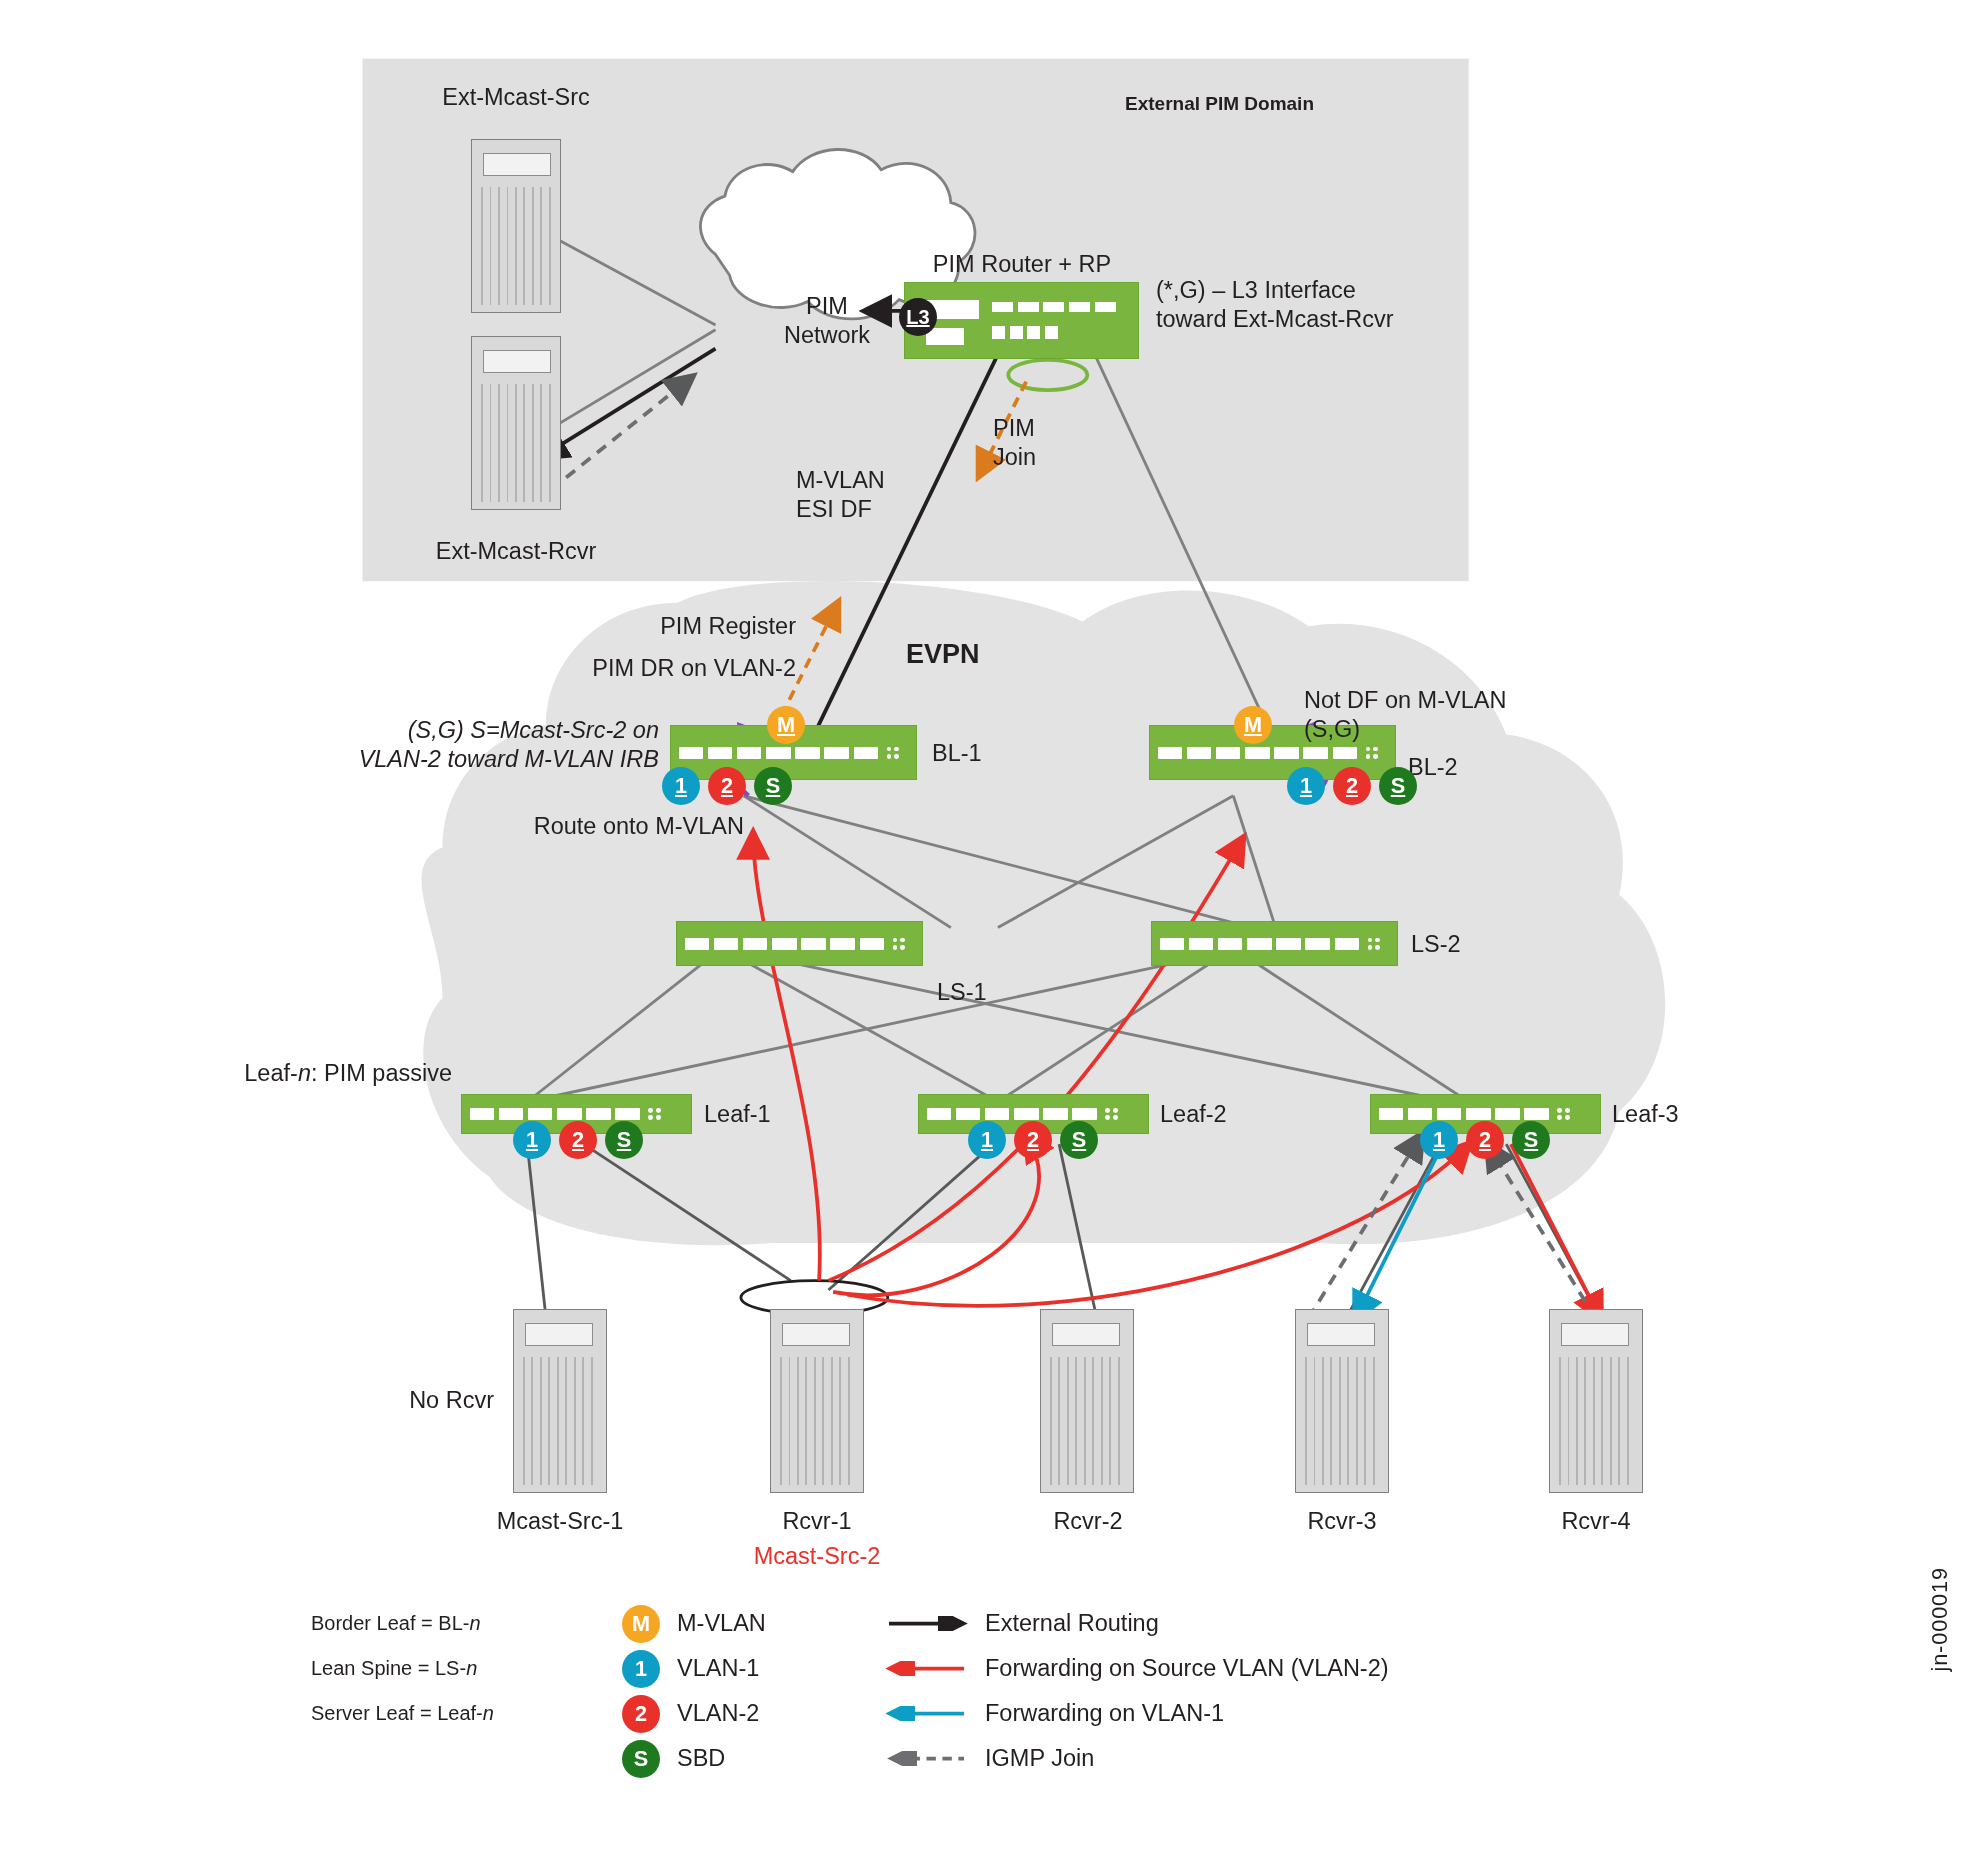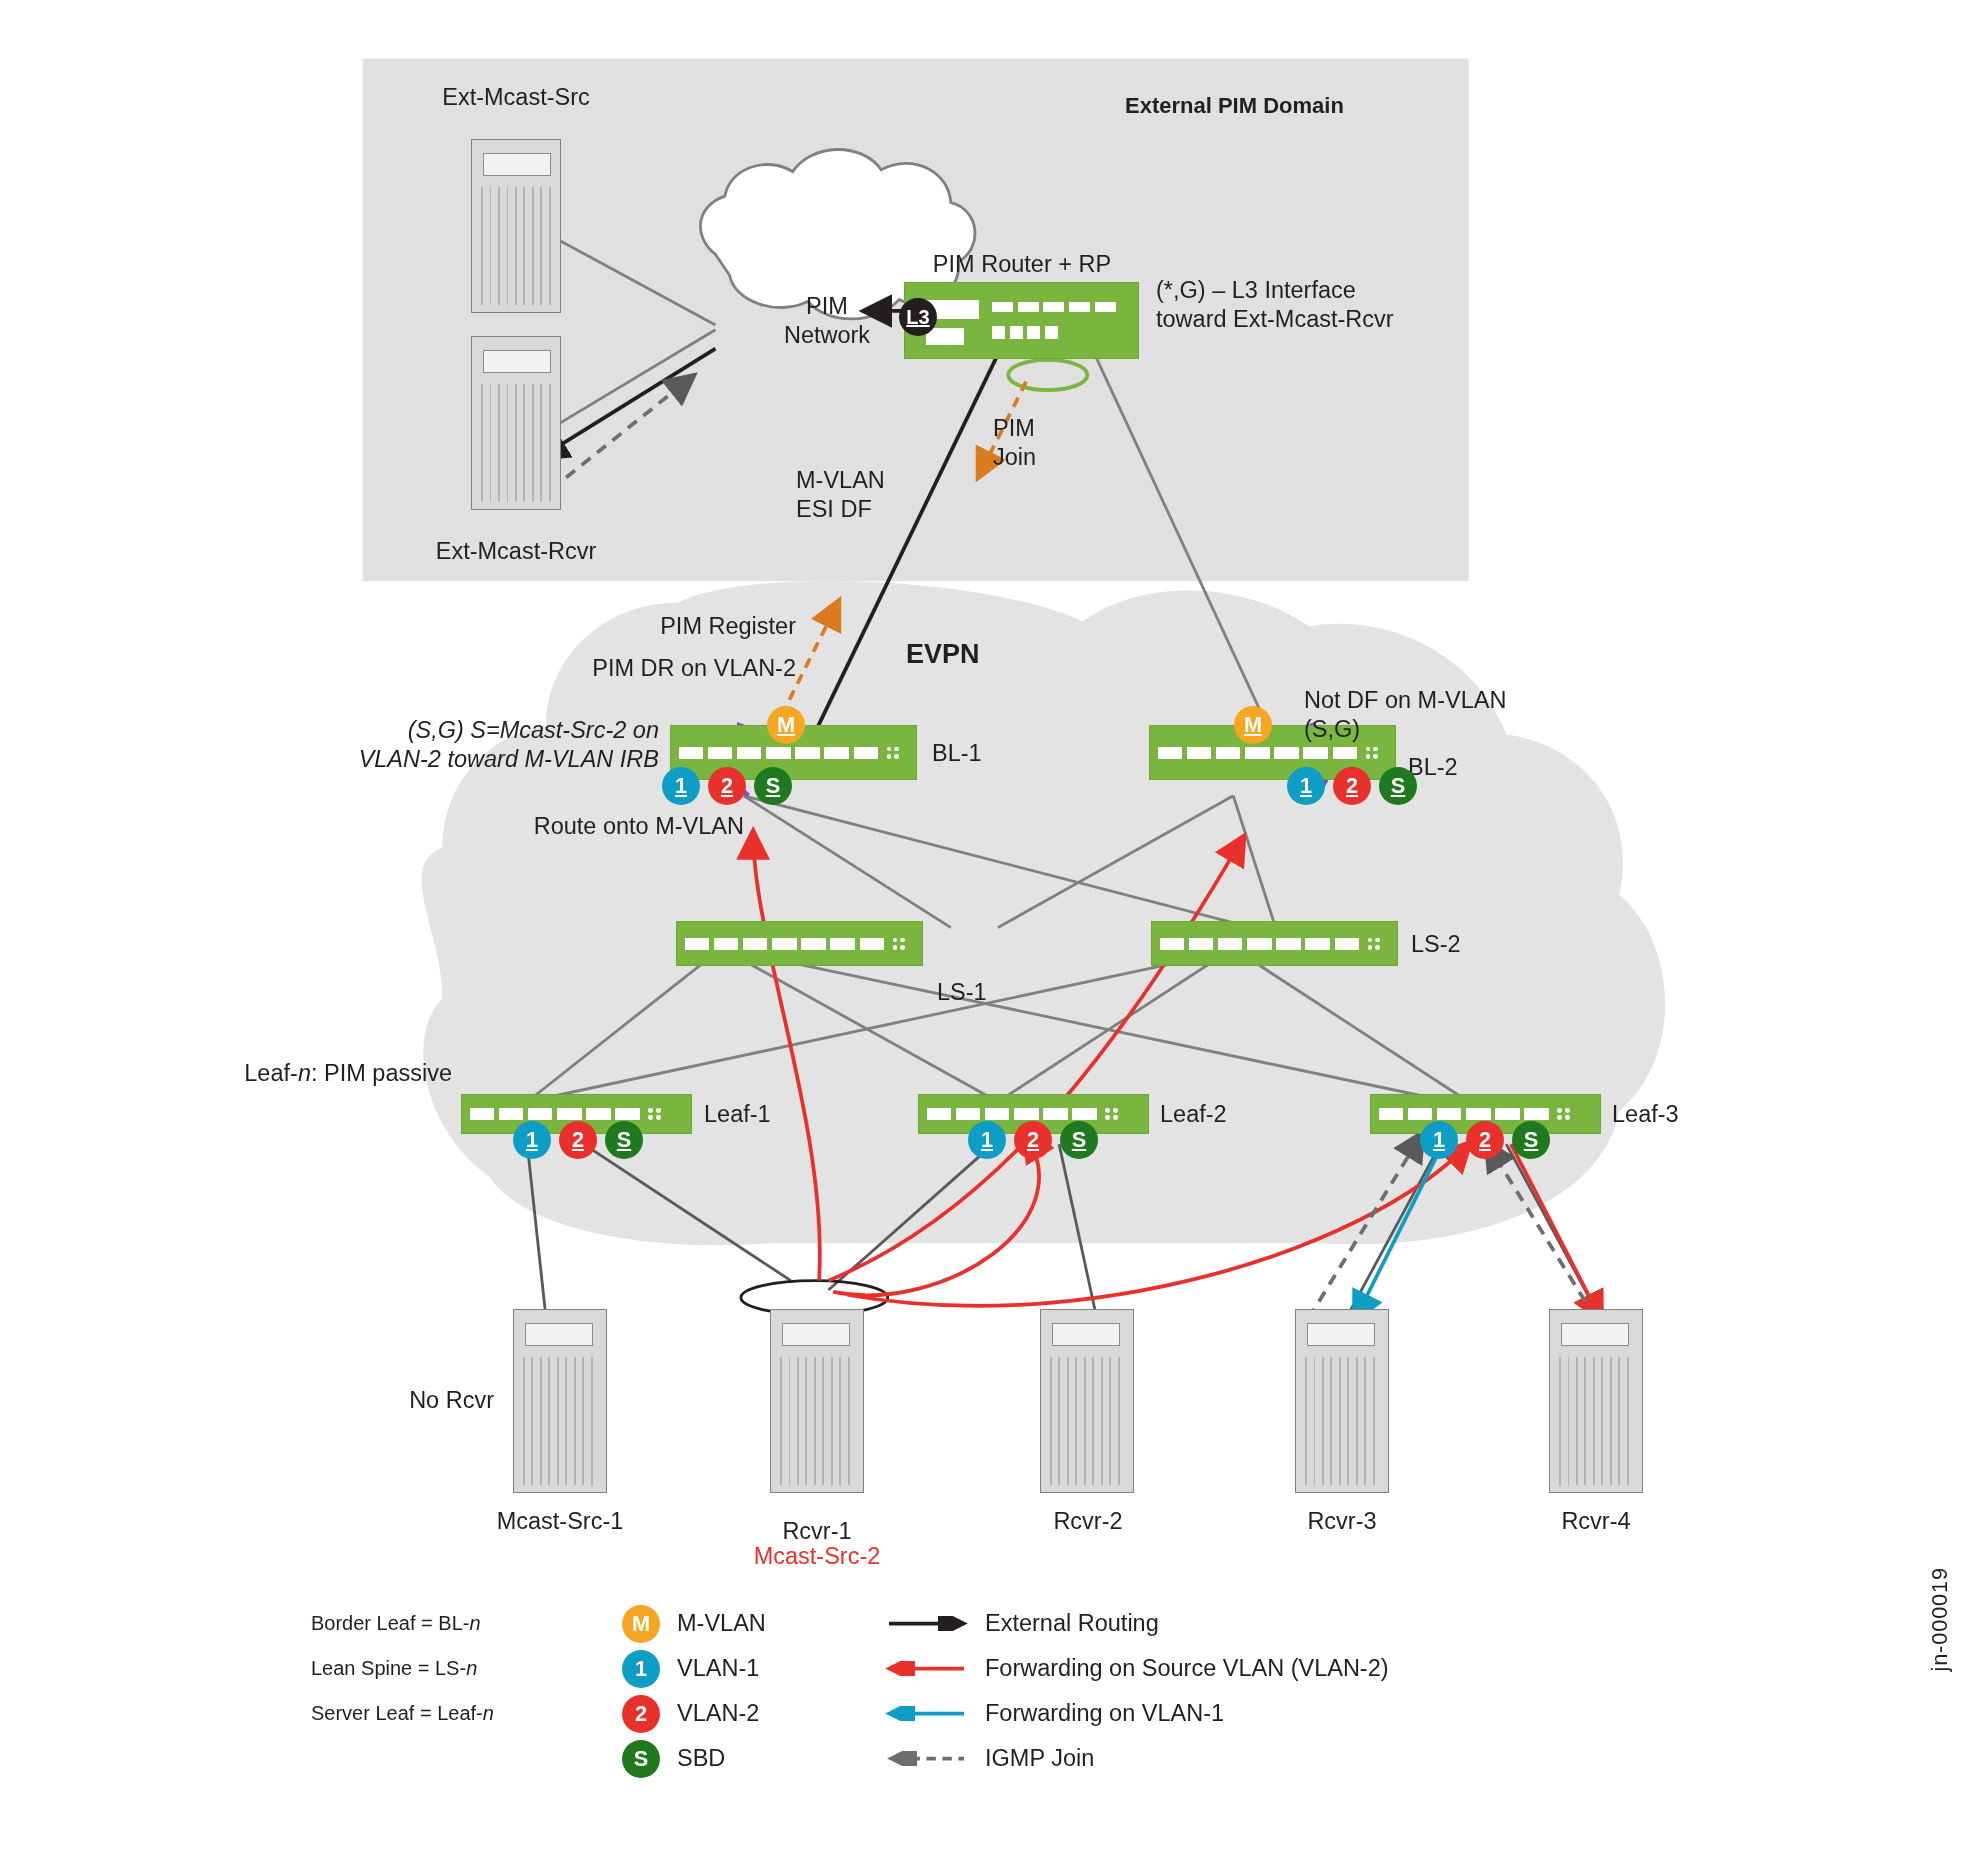--- a/index.html
+++ b/index.html
@@ -200,21 +200,21 @@
   <div class="badge b-l3" style="left:899px;top:298px;font-size:20px;">L3</div>
   <div class="lbl center" style="left:1022px;top:250px;">PIM Router + RP</div>
   <div class="lbl" style="left:1156px;top:276px;white-space:pre;">(*,G) – L3 Interface
 toward Ext-Mcast-Rcvr</div>
 
   <div class="lbl" style="left:993px;top:414px;white-space:pre;">PIM
 Join</div>
   <div class="lbl" style="left:796px;top:466px;white-space:pre;">M-VLAN
 ESI DF</div>
 
-  <div class="lbl bold" style="left:1125px;top:92px;font-size:22px;">External PIM Domain</div>
+  <div class="lbl bold" style="left:1125px;top:92px;font-size:19px;">External PIM Domain</div>
   <div class="lbl bold" style="left:906px;top:638px;font-size:27px;">EVPN</div>
 
   <div class="lbl right" style="left:796px;top:612px;">PIM Register</div>
   <div class="lbl right" style="left:796px;top:654px;">PIM DR on VLAN-2</div>
 
   <div class="switch" style="left:670px;top:725px;width:247px;height:55px;">
     <div class="ports">
       <div class="port"></div>
         <div class="port"></div>
         <div class="port"></div>
@@ -398,21 +398,21 @@
     <div class="topbar"></div>
       <div class="slots"></div>
   </div>
   <div class="lbl center" style="left:560px;top:1507px;">Mcast-Src-1</div>
   <div class="lbl right" style="left:494px;top:1386px;">No Rcvr</div>
 
   <div class="server" style="left:770px;top:1309px;width:94px;height:184px;">
     <div class="topbar"></div>
       <div class="slots"></div>
   </div>
-  <div class="lbl center" style="left:817px;top:1507px;margin-top:10px;">Rcvr-1</div>
+  <div class="lbl center" style="left:817px;top:1507px;">Rcvr-1</div>
   <div class="lbl center red" style="left:817px;top:1542px;">Mcast-Src-2</div>
 
   <div class="server" style="left:1040px;top:1309px;width:94px;height:184px;">
     <div class="topbar"></div>
       <div class="slots"></div>
   </div>
   <div class="lbl center" style="left:1088px;top:1507px;">Rcvr-2</div>
 
   <div class="server" style="left:1295px;top:1309px;width:94px;height:184px;">
     <div class="topbar"></div>

